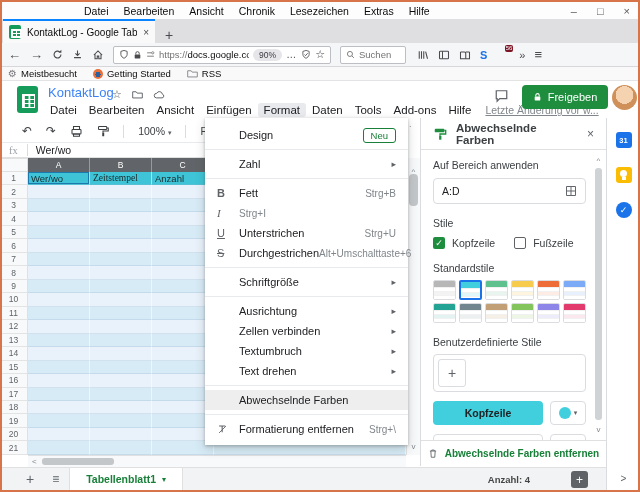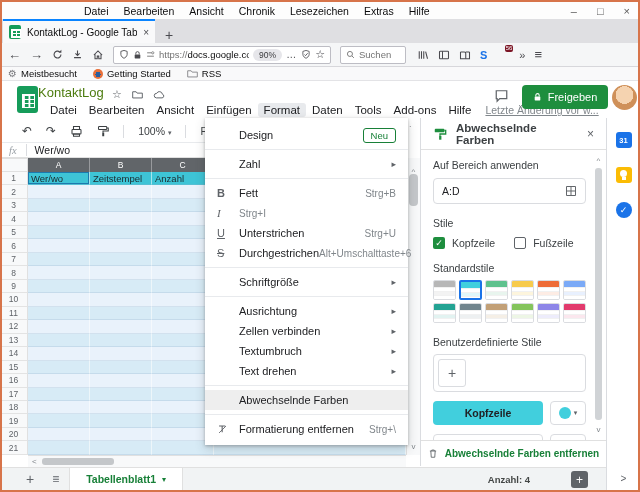--- a/index.html
+++ b/index.html
@@ -48,39 +48,39 @@
 .bmi{display:flex;align-items:center;gap:4px}
 .bgear{font-size:10px;color:#7a7a7e}
 .bff{width:10px;height:10px;border-radius:50%;background:radial-gradient(circle at 50% 55%,#2b5f9e 0 35%,#e8703a 36%)}
 
 
 .gshead{position:absolute;left:0;top:81px;width:100%;height:39px;background:#fff}
 .glogo{position:absolute;left:17px;top:5px;width:21px;height:27px;background:#169c5a;border-radius:3px}
 .glogo::after{content:"";position:absolute;left:5px;top:8px;width:11px;height:12px;
   background:linear-gradient(#fff 1.5px,transparent 1.5px),linear-gradient(90deg,#fff 1.5px,transparent 1.5px),#169c5a;
   background-size:5.5px 4px;border:1.5px solid #fff}
-.gtitle{position:absolute;left:38px;top:4px;font-size:13px;color:#4d7c0f}
+.gtitle{position:absolute;left:48px;top:4px;font-size:13px;color:#3b82f6}
 .gticons{position:absolute;left:112px;top:7px;display:flex;gap:10px;color:#5f6368;align-items:center}
 .gmenu{position:absolute;left:44px;top:22px;display:flex;align-items:center;font-size:11.5px;color:#202124}
 .gmi{padding:1px 6px;border-radius:3px}
 .gmi.act{background:#e8eaed}
 .lastedit{margin-left:8px;font-size:10.5px;color:#80868b;text-decoration:underline;white-space:nowrap}
 .cmticon{position:absolute;left:494px;top:8px;color:#5f6368}
 .sharebtn{position:absolute;left:522px;top:4px;width:86px;height:24px;background:#1e8e3e;border-radius:4px;
   color:#fff;font-size:11px;display:flex;align-items:center;justify-content:center;gap:6px}
 .avatar{position:absolute;left:612px;top:4px;width:25px;height:25px;border-radius:50%;
   background:radial-gradient(circle at 50% 40%,#f5d3b0 0 45%,#cf9059 46%)}
 
 
 .gtb{position:absolute;left:0;top:120px;width:406px;height:22px;background:#fff;display:flex;align-items:center;
   gap:14px;padding-left:22px;color:#3c4043;font-size:10.5px}
 .tdiv{width:1px;height:13px;background:#dadce0}
 .gfx{position:absolute;left:0;top:142px;width:406px;height:16px;border-top:1px solid #e8eaed;border-bottom:1px solid #e0e0e0;
   background:#fff;display:flex;align-items:center;font-size:10.5px}
-.fx{font-style:italic;color:#9aa0a6;font-family:"Liberation Serif",serif;padding:0 9px}
+.fx{color:#9aa0a6;font-family:"Liberation Serif",serif;padding:0 9px}
 .fxd{width:1px;height:12px;background:#dadce0;margin-right:8px}
 .tcaret{position:absolute;left:409px;top:124px;color:#5f6368;font-size:8px;z-index:5}
 
 
 .colhdrs{position:absolute;left:0;top:158px;width:406px;height:14px;display:flex}
 .corner{width:28px;background:#f8f9fa;border:1px solid #e0e0e0;border-left:none}
 .chd{background:#616569;color:#fff;font-size:8.5px;display:flex;align-items:center;justify-content:center;
   border-right:1px solid rgba(255,255,255,.35)}
 .rows{position:absolute;left:0;top:172px;width:406px;height:283px;display:flex;flex-direction:column}
 .grow{flex:1;display:flex}
@@ -362,21 +362,21 @@
       <div class="corner"></div>
       <div class="chd" style="width: 62px;">A</div>
       <div class="chd" style="width: 62px;">B</div>
       <div class="chd" style="width: 62px;">C</div>
       <div class="chd" style="flex: 1 1 0%;"></div>
     </div>
   <div class="rows" id="rows">
       <div class="grow">
         <div class="rnum">1</div>
         <div class="gcell hdrcell a1" style="width: 62px;">Wer/wo</div>
-        <div class="gcell hdrcell" style="width: 62px;">Zeitstempel</div>
+        <div class="gcell hdrcell" style="width: 62px; font-family: Liberation Serif, serif;">Zeitstempel</div>
         <div class="gcell hdrcell" style="width: 62px;">Anzahl</div>
         <div class="gcell hdrcell" style="flex: 1 1 0%;"></div>
       </div>
       <div class="grow">
         <div class="rnum">2</div>
         <div class="gcell rlight" style="width: 62px;"></div>
         <div class="gcell rlight" style="width: 62px;"></div>
         <div class="gcell rlight" style="width: 62px;"></div>
         <div class="gcell rlight" style="flex: 1 1 0%;"></div>
       </div>

